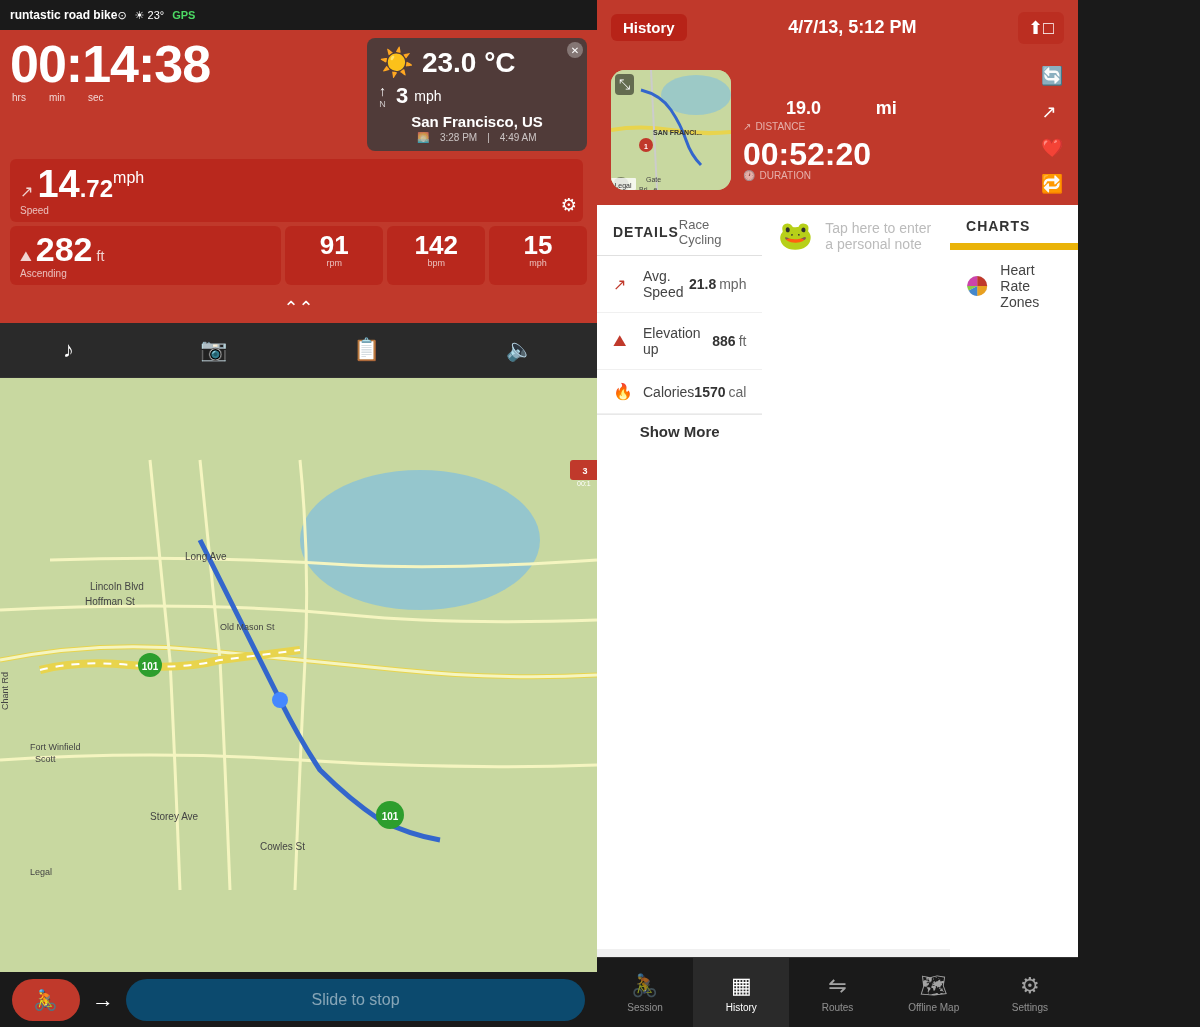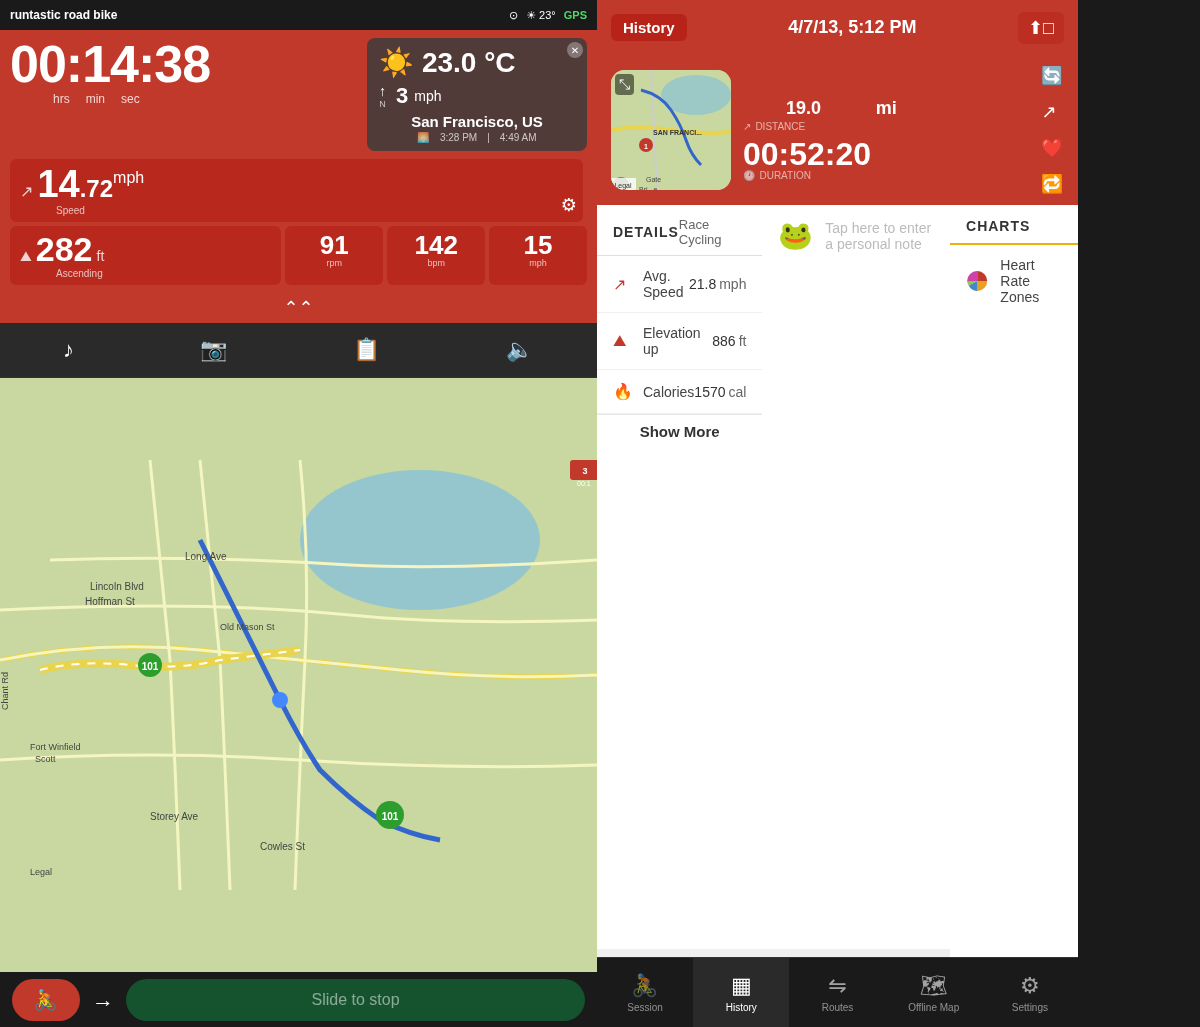--- a/index.html
+++ b/index.html
@@ -19,21 +19,21 @@
       background: #1a1a1a;
       display: flex;
       flex-direction: column;
       position: relative;
     }
 
     
     .status-bar {
       background: #1a1a1a;
       display: flex;
-      justify-content: space-between;
+      justify-content: flex-start;
       align-items: center;
       padding: 4px 10px;
       height: 30px;
     }
     .status-bar-left {
       color: white;
       font-size: 12px;
       font-weight: bold;
     }
     .status-bar-right {
@@ -62,26 +62,25 @@
       color: white;
     }
     .timer-value {
       font-size: 52px;
       font-weight: bold;
       line-height: 1;
       letter-spacing: -1px;
     }
     .timer-labels {
       display: flex;
-      gap: 16px;
+      gap: 23px;
       color: rgba(255,255,255,0.8);
-      font-size: 12px;
+      font-size: 10px;
       margin-top: 2px;
       padding-left: 2px;
-      margin-left: 41px;
     }
 
     
     .weather-widget {
       background: rgba(60,60,60,0.85);
       border-radius: 8px;
       padding: 8px 12px;
       color: white;
       min-width: 220px;
       position: relative;
@@ -164,21 +163,20 @@
       line-height: 1;
     }
     .metric-value-large sup {
       font-size: 16px;
       font-weight: normal;
     }
     .metric-label {
       font-size: 10px;
       color: rgba(255,255,255,0.7);
       margin-top: 2px;
-      margin-left: 36px;
     }
     .gear-icon-btn {
       position: absolute;
       bottom: 6px;
       right: 6px;
       font-size: 18px;
       cursor: pointer;
     }
 
     
@@ -273,21 +271,21 @@
       height: 42px;
       display: flex;
       align-items: center;
       justify-content: center;
       cursor: pointer;
     }
     .slide-btn-icon { font-size: 20px; color: white; }
     .arrow-icon { color: white; font-size: 22px; }
     .slide-text-box {
       flex: 1;
-      background: #14532d;
+      background: #0c4a6e;
       border-radius: 22px;
       height: 42px;
       display: flex;
       align-items: center;
       justify-content: center;
       color: rgba(255,255,255,0.5);
       font-size: 16px;
     }
 
     
@@ -439,21 +437,21 @@
       font-size: 16px;
       color: #c0392b;
     }
     .detail-name {
       flex: 1;
       font-size: 14px;
       color: #444;
     }
     .detail-value {
       font-size: 14px;
-      font-weight: normal;
+      font-weight: bold;
       color: #333;
     }
     .detail-unit {
       font-size: 14px;
       color: #666;
       margin-left: 3px;
     }
 
     .show-more-btn {
       text-align: center;
@@ -492,21 +490,21 @@
       font-size: 14px;
       color: #bbb;
     }
 
     
     .charts-section {
       background: white;
     }
     .charts-header {
       padding: 12px 16px 8px;
-      border-bottom: 2px solid #eab308;
+      border-bottom: 7px solid #eab308;
     }
     .charts-title {
       font-size: 14px;
       font-weight: bold;
       color: #333;
       letter-spacing: 1px;
     }
     .chart-row {
       display: flex;
       align-items: center;

